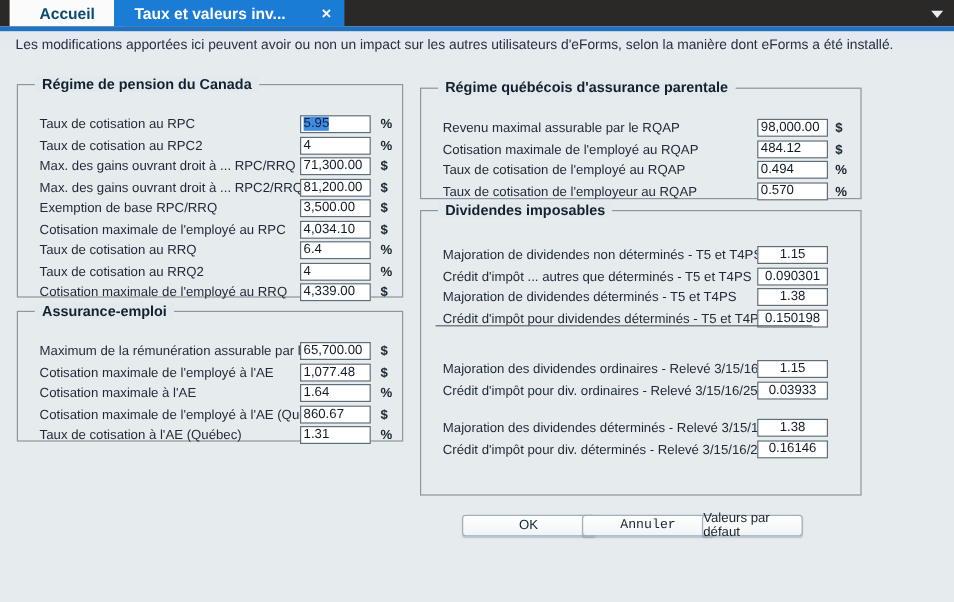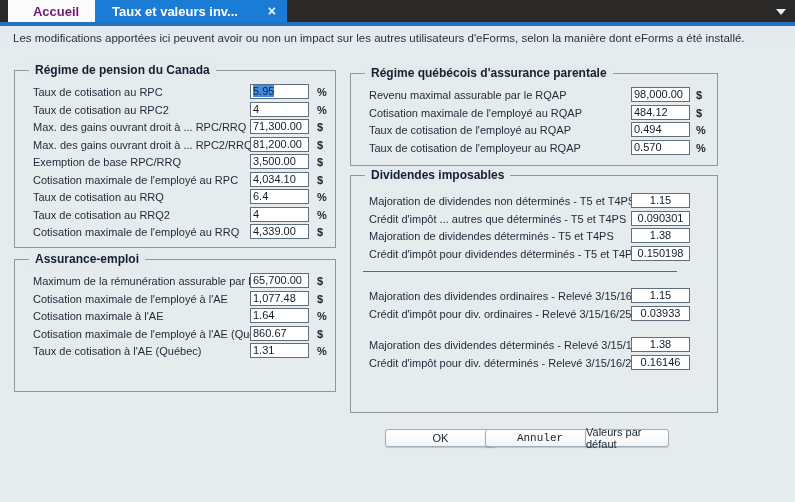--- a/index.html
+++ b/index.html
@@ -7,47 +7,47 @@
   .canvas {
     position:relative; width:795px; height:502px; overflow:hidden;
     background:linear-gradient(#dde7f0, #e6ebee 45px);
     font-family:"Liberation Sans", sans-serif;
     color:#1d2936;
   }
   
   .tabbar { position:absolute; left:0; top:0; width:795px; height:22px; background:#2b2927; }
   .tab { position:absolute; top:0; height:22px; display:flex; align-items:center;
          font-size:13px; font-weight:bold; cursor:default; }
-  .tab-home { left:8px; width:96px; background:#fbfbfb; color:#701a75; justify-content:center; }
+  .tab-home { left:8px; width:96px; background:#fbfbfb; color:#0c4a6e; justify-content:center; }
   .tab-active { left:95px; width:192px; background:#1b7cd6; color:#ffffff; padding-left:17px; }
   .tab-close { position:absolute; right:11px; top:1px; font-size:14px; font-weight:bold; color:#f2f6fa; line-height:20px; }
   .chevron { position:absolute; right:9px; top:9px; width:0; height:0;
              border-left:5px solid transparent; border-right:5px solid transparent;
              border-top:6px solid #e9edf0; }
   .bluestrip { position:absolute; left:0; top:22px; width:795px; height:4px; background:#2173c2; }
   
   .notice { position:absolute; left:13px; top:32px; font-size:11.5px; color:#24313e; }
   
   .group { position:absolute; border:1px solid #8d979f; }
   .group-title { position:absolute; top:-8px; left:14px; padding:0 6px; background:#e3eaee;
                  font-size:12px; font-weight:bold; color:#13202d; white-space:nowrap; }
-  .rows { position:absolute; left:0; right:0; }
+  .rows { position:absolute; left:0; right:0;margin-top:12px; }
   .row { position:relative; height:17.5px; }
   .lbl { position:absolute; left:18px; top:2px; font-size:11px; color:#1d2936; white-space:nowrap; }
   .field { position:absolute; top:0; width:59px; height:15px; background:#ffffff;
            border:1px solid #5f6e7b; font-size:11px; line-height:13px; padding:0 2px;
            color:#101c28; overflow:hidden; white-space:nowrap; }
   .unit { position:absolute; top:2px; font-size:11px; font-weight:bold; color:#18242f; }
   .selected { background:#3f8de2; color:#0d2340; }
   .g-left .field { left:235px; }
   .g-left .unit  { left:302px; }
   .g-right .field { left:280px; }
   .g-right .unit  { left:345px; }
   #group-rpc  { left:14px;  top:70px;  width:322px; height:178px; }
-  #group-ae   { left:14px;  top:259px; width:322px; height:133px; }
+  #group-ae   { left:14px;  top:259px; width:322px; height:109px; }
   #group-rqap { left:350px; top:73px;  width:368px; height:93px;  }
   #group-div  { left:350px; top:175px; width:368px; height:238px;text-align:center; }
   #rpc-rows  { top:13px; }
   #ae-rows   { top:13px; }
   #rqap-rows { top:13px; }
   #div-t5-rows  { top:17px; }
   #div-ord-rows { top:112px; }
   #div-det-rows { top:161px; }
   .div-sep { position:absolute; top:95px; left:12px; width:314px; height:0;
              border-top:1px solid #5a6670; }

